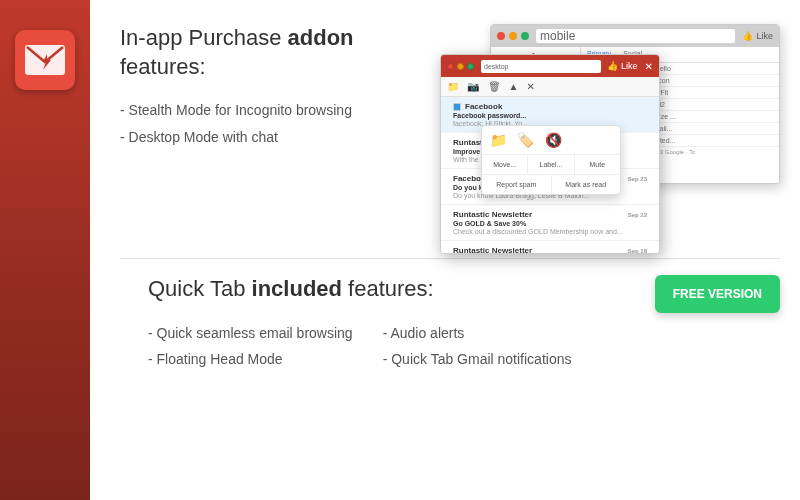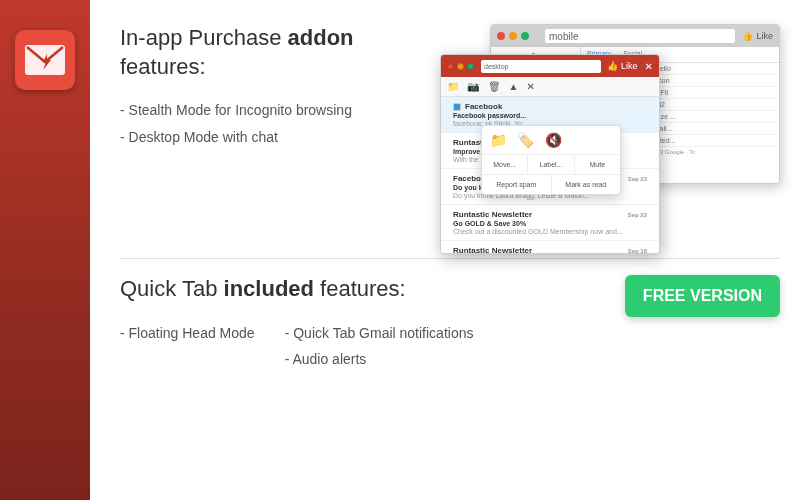--- a/index.html
+++ b/index.html
@@ -109,22 +109,22 @@
       border-radius: 50%;
     }
     .dot-red { background: #e74c3c; }
     .dot-yellow { background: #f39c12; }
     .dot-green { background: #27ae60; }
     .chrome-url {
       flex: 1;
       height: 14px;
       background: #fff;
       border-radius: 2px;
-      margin-left: 12px;
-      font-size: 10px;
+      margin-left: 3px;
+      font-size: 12px;
       color: #666;
       display: flex;
       align-items: center;
       padding: 0 4px;
     }
     .gmail-body {
       display: flex;
       height: calc(100% - 22px);
     }
     .gmail-left {
@@ -341,37 +341,38 @@
     .ctx-item:last-child { border-right: none; }
 
     
     .bottom-section {
       display: flex;
       gap: 0;
       align-items: flex-start;
     }
     .bottom-text {
       flex: 1;
+      margin-left: 28px;
     }
     .bottom-features {
       display: flex;
       gap: 30px;
     }
     .free-btn-area {
       width: 150px;
       display: flex;
       align-items: flex-end;
       justify-content: flex-end;
       padding-bottom: 10px;
       flex-shrink: 0;
     }
     .free-btn {
       background: #2ecc71;
       color: #fff;
-      font-size: 16px;
+      font-size: 12px;
       font-weight: bold;
       padding: 12px 18px;
       border-radius: 6px;
       text-align: center;
       cursor: pointer;
       box-shadow: 0 3px 8px rgba(0,0,0,0.2);
       white-space: nowrap;
     }
 
     .divider {
@@ -551,25 +552,26 @@
 
   <hr class="divider">
 
   <div class="bottom-section">
     <div class="bottom-text">
       <div class="section-title">
         <span>Quick Tab </span><strong>included</strong><span> features:</span>
       </div>
       <div class="bottom-features">
         <ul class="feature-list">
+          <li>Quick seamless email browsing</li>
           <li>Floating Head Mode</li>
         </ul>
         <ul class="feature-list">
+          <li>Audio alerts</li>
           <li>Quick Tab Gmail notifications</li>
-          <li>Audio alerts</li>
         </ul>
       </div>
     </div>
     <div class="free-btn-area">
       <div class="free-btn">FREE VERSION</div>
     </div>
   </div>
 
 </div>
 

